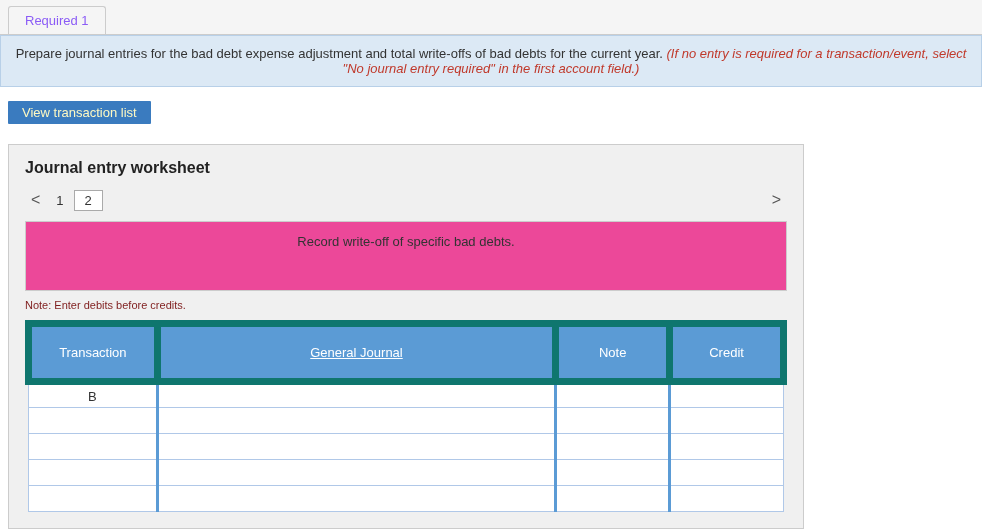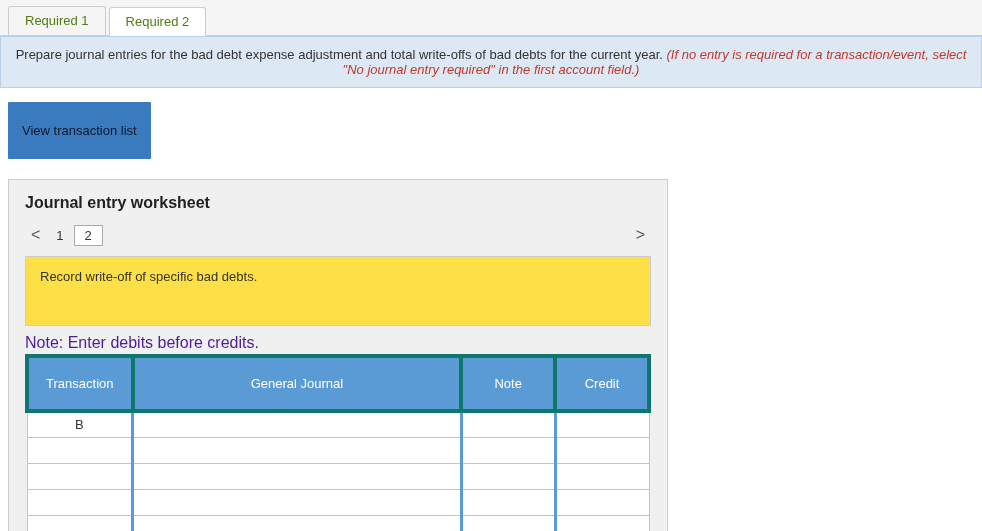--- a/index.html
+++ b/index.html
@@ -19,23 +19,23 @@
       background: #f5f5f5;
       padding-top: 6px;
       padding-left: 8px;
     }
     .tab {
       padding: 6px 16px;
       border: 1px solid #ccc;
       border-bottom: none;
       background: #f5f5f5;
       cursor: pointer;
-      margin-right: 3px;
-      font-size: 13px;
-      color: #4d7c0f;
+      margin-right: 20px;
+      font-size: 13px;
+      color: #8b5cf6;
       border-radius: 3px 3px 0 0;
     }
     .tab.active {
       background: #fff;
       border-bottom: 1px solid #fff;
       font-weight: normal;
       position: relative;
       bottom: -1px;
     }
 
@@ -51,36 +51,36 @@
     }
     .info-banner span.highlight {
       color: #c0392b;
       font-style: italic;
     }
 
     
     .btn-view {
       display: inline-block;
       background: #3a7bbf;
-      color: #0f172a;
-      padding: 21px 14px;
+      color: #fef9c3;
+      padding: 4px 14px;
       border: none;
       border-radius: 1px;
       cursor: pointer;
       font-size: 13px;
       margin: 10px 8px;
     }
 
     
     .worksheet-container {
       margin: 6px 8px 0 8px;
       background: #f0f0f0;
       border: 1px solid #ccc;
       padding: 14px 16px 16px 16px;
-      width: 660px;
+      width: 796px;
     }
 
     .worksheet-title {
       font-size: 16px;
       font-weight: bold;
       margin-bottom: 12px;
       color: #222;
     }
 
     
@@ -106,55 +106,57 @@
       border: 1px solid #aaa;
       background: #fff;
       padding: 2px 10px;
     }
     .nav-spacer {
       flex: 1;
     }
 
     
     .record-box {
-      background: #fde047;
+      background: #ec4899;
       border: 1px solid #ccc;
       padding: 12px 14px 24px 14px;
       margin-bottom: 8px;
       font-size: 13px;
       color: #333;
       min-height: 70px;
+      text-align: center;
     }
 
     
     .note-text {
-      color: #4c1d95;
-      font-size: 16px;
-      margin-bottom: 2px;
+      color: #7f1d1d;
+      font-size: 11px;
+      margin-bottom: 9px;
     }
 
     
     .journal-table {
       width: 100%;
       border-collapse: collapse;
       font-size: 13px;
     }
     .journal-table thead tr th {
       background: #5b9bd5;
       color: #fff;
       padding: 18px 8px;
       text-align: center;
-      border: 4px solid #0f766e;
+      border: 7px solid #0f766e;
       font-weight: normal;
     }
     .journal-table thead tr th:first-child {
       width: 90px;
     }
     .journal-table thead tr th:nth-child(2) {
       width: 280px;
+      text-decoration: underline;
     }
     .journal-table thead tr th:nth-child(3) {
       width: 80px;
     }
     .journal-table thead tr th:nth-child(4) {
       width: 80px;
       border-radius: 8px;
     }
 
     .journal-table tbody tr {
@@ -186,21 +188,20 @@
     
     .blue-border-left {
       border-left: 3px solid #5b9bd5 !important;
     }
   </style>
 </head>
 <body>
 
 <div class="tabs-bar">
   <div class="tab">Required 1</div>
-  <div class="tab active">Required 2</div>
 </div>
 
 <div class="info-banner">
   <span>Prepare journal entries for the bad debt expense adjustment and total write-offs of bad debts for the current year.</span><span class="highlight"> (If no entry is required for a transaction/event, select "No journal entry required" in the first account field.)</span>
 </div>
 
 <div style="padding: 4px 0;">
   <button class="btn-view">View transaction list</button>
 </div>
 

